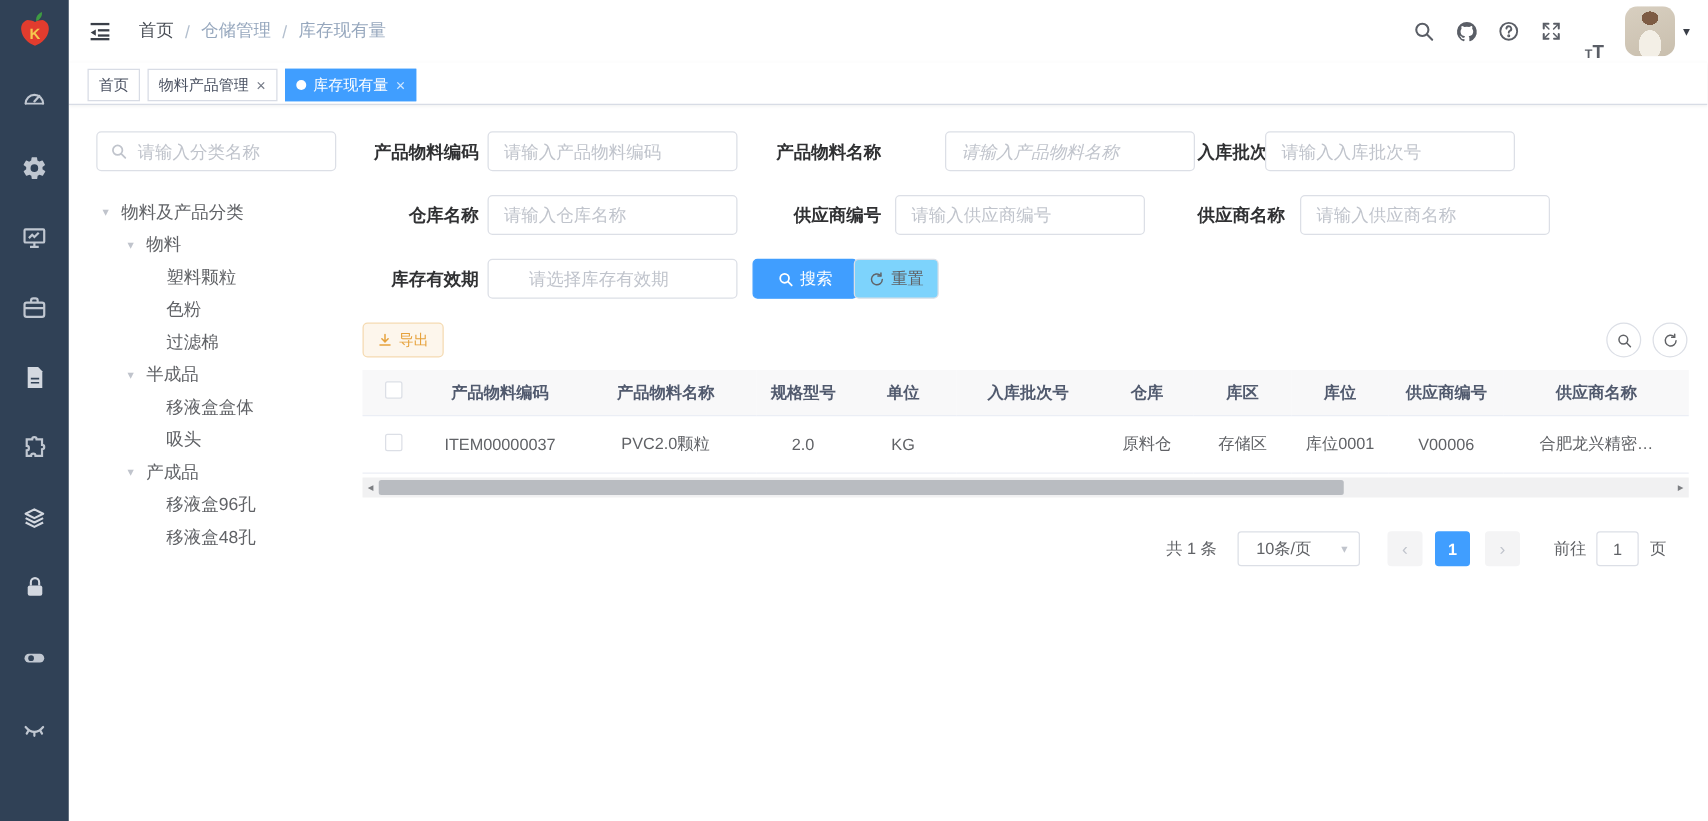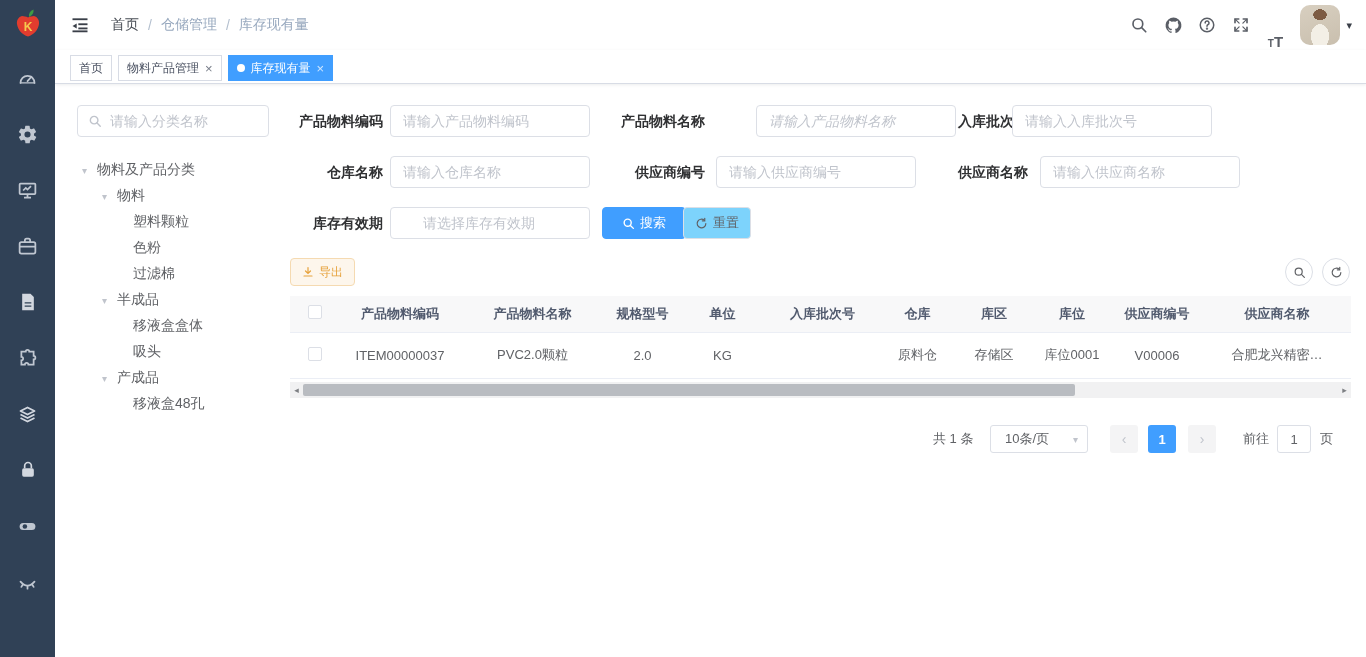--- a/index.html
+++ b/index.html
@@ -273,20 +273,23 @@
     </div>
   <div class="tree-item lv2">
       <span>移液盒盒体</span>
     </div>
   <div class="tree-item lv2">
       <span>吸头</span>
     </div>
   <div class="tree-item lv1">
       <span class="arrow">▾</span>
       <span>产成品</span>
+    </div>
+  <div class="tree-item lv2">
+      <span>移液盒96孔</span>
     </div>
   <div class="tree-item lv2">
       <span>移液盒48孔</span>
     </div>
 </div>
 
 <div class="f-label" style="left:271px; top:105px">产品物料编码</div>
 <input class="f-input" style="left: 390px; top: 105px;" placeholder="请输入产品物料编码">
 
 <div class="f-label" style="left:593px; top:105px">产品物料名称</div>

